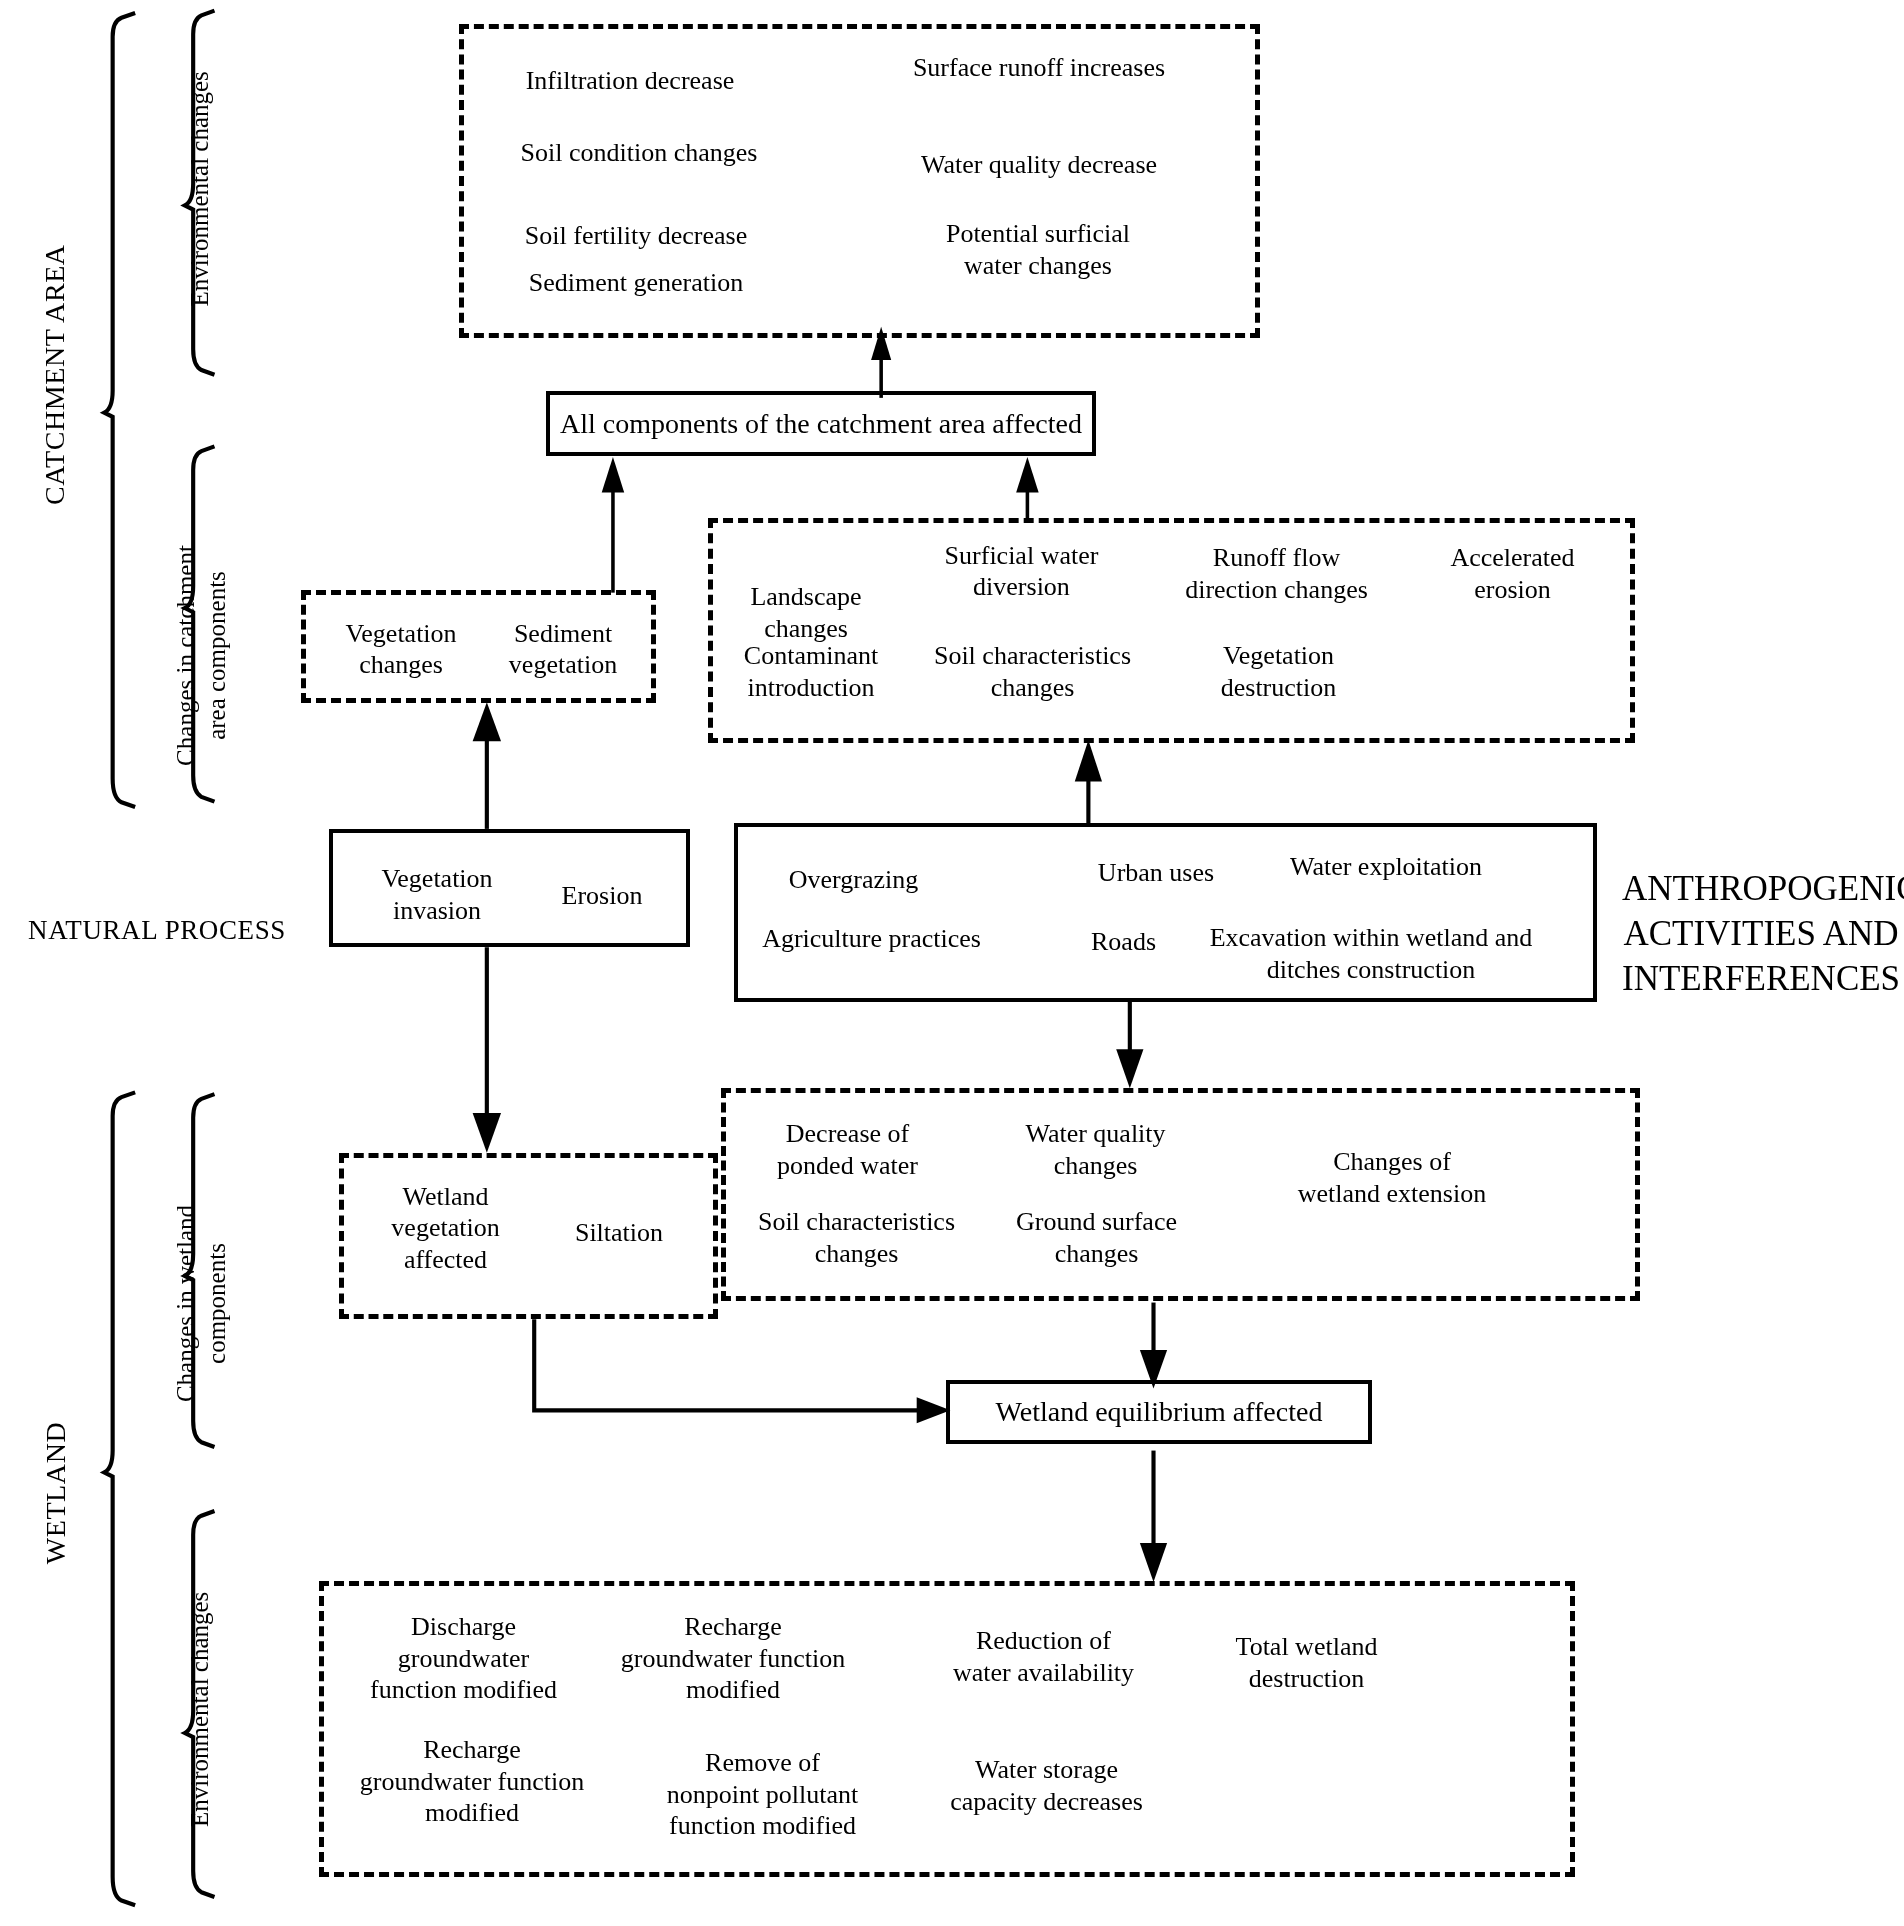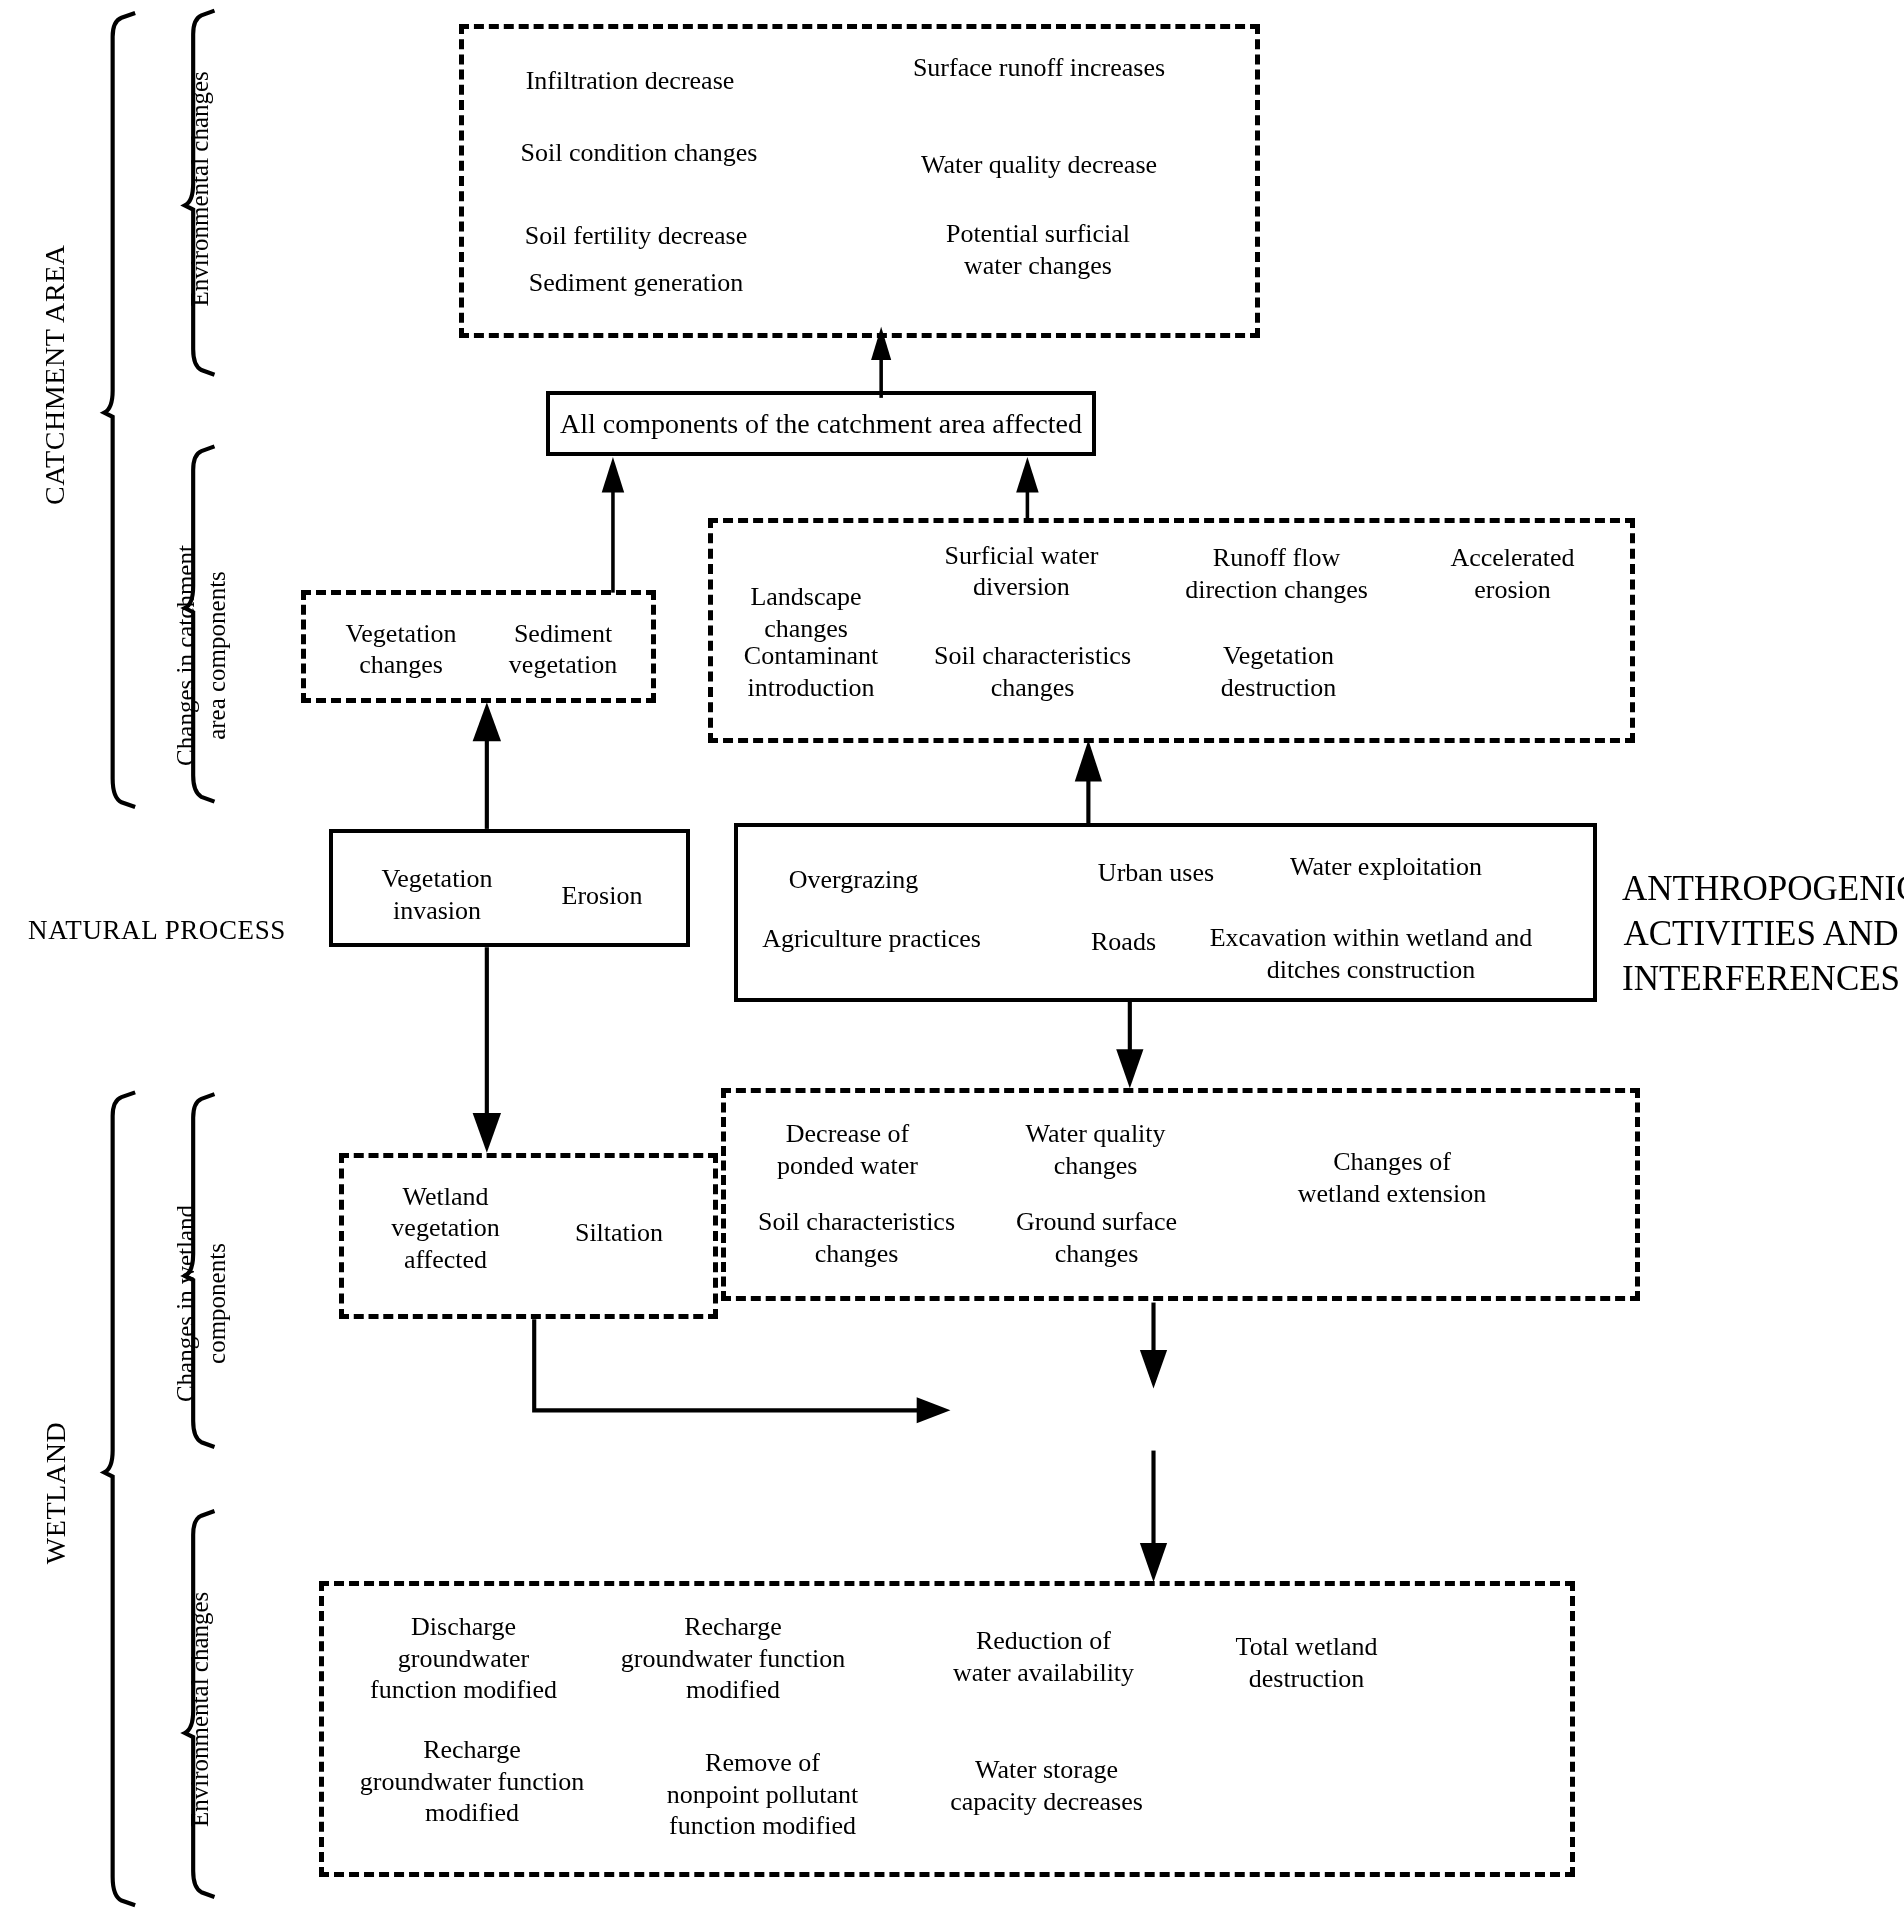--- a/index.html
+++ b/index.html
@@ -220,20 +220,23 @@
     <div class="cell" style="left:6px; top:113px; width:249px;">
       <div>Soil characteristics</div>
       <div>changes</div>
     </div>
     <div class="cell" style="left:255px; top:113px; width:231px;">
       <div>Ground surface</div>
       <div>changes</div>
     </div>
   </div>
 
+  <div class="box solid" style="left:946px; top:1380px; width:426px; height:64px;">
+    <div class="boxtext">Wetland equilibrium affected</div>
+  </div>
 
   <div class="box dashed" style="left:319px; top:1581px; width:1256px; height:296px;">
     <div class="cell" style="left:12px; top:25px; width:255px;">
       <div>Discharge</div>
       <div>groundwater</div>
       <div>function modified</div>
     </div>
     <div class="cell" style="left:255px; top:25px; width:308px;">
       <div>Recharge</div>
       <div>groundwater function</div>

